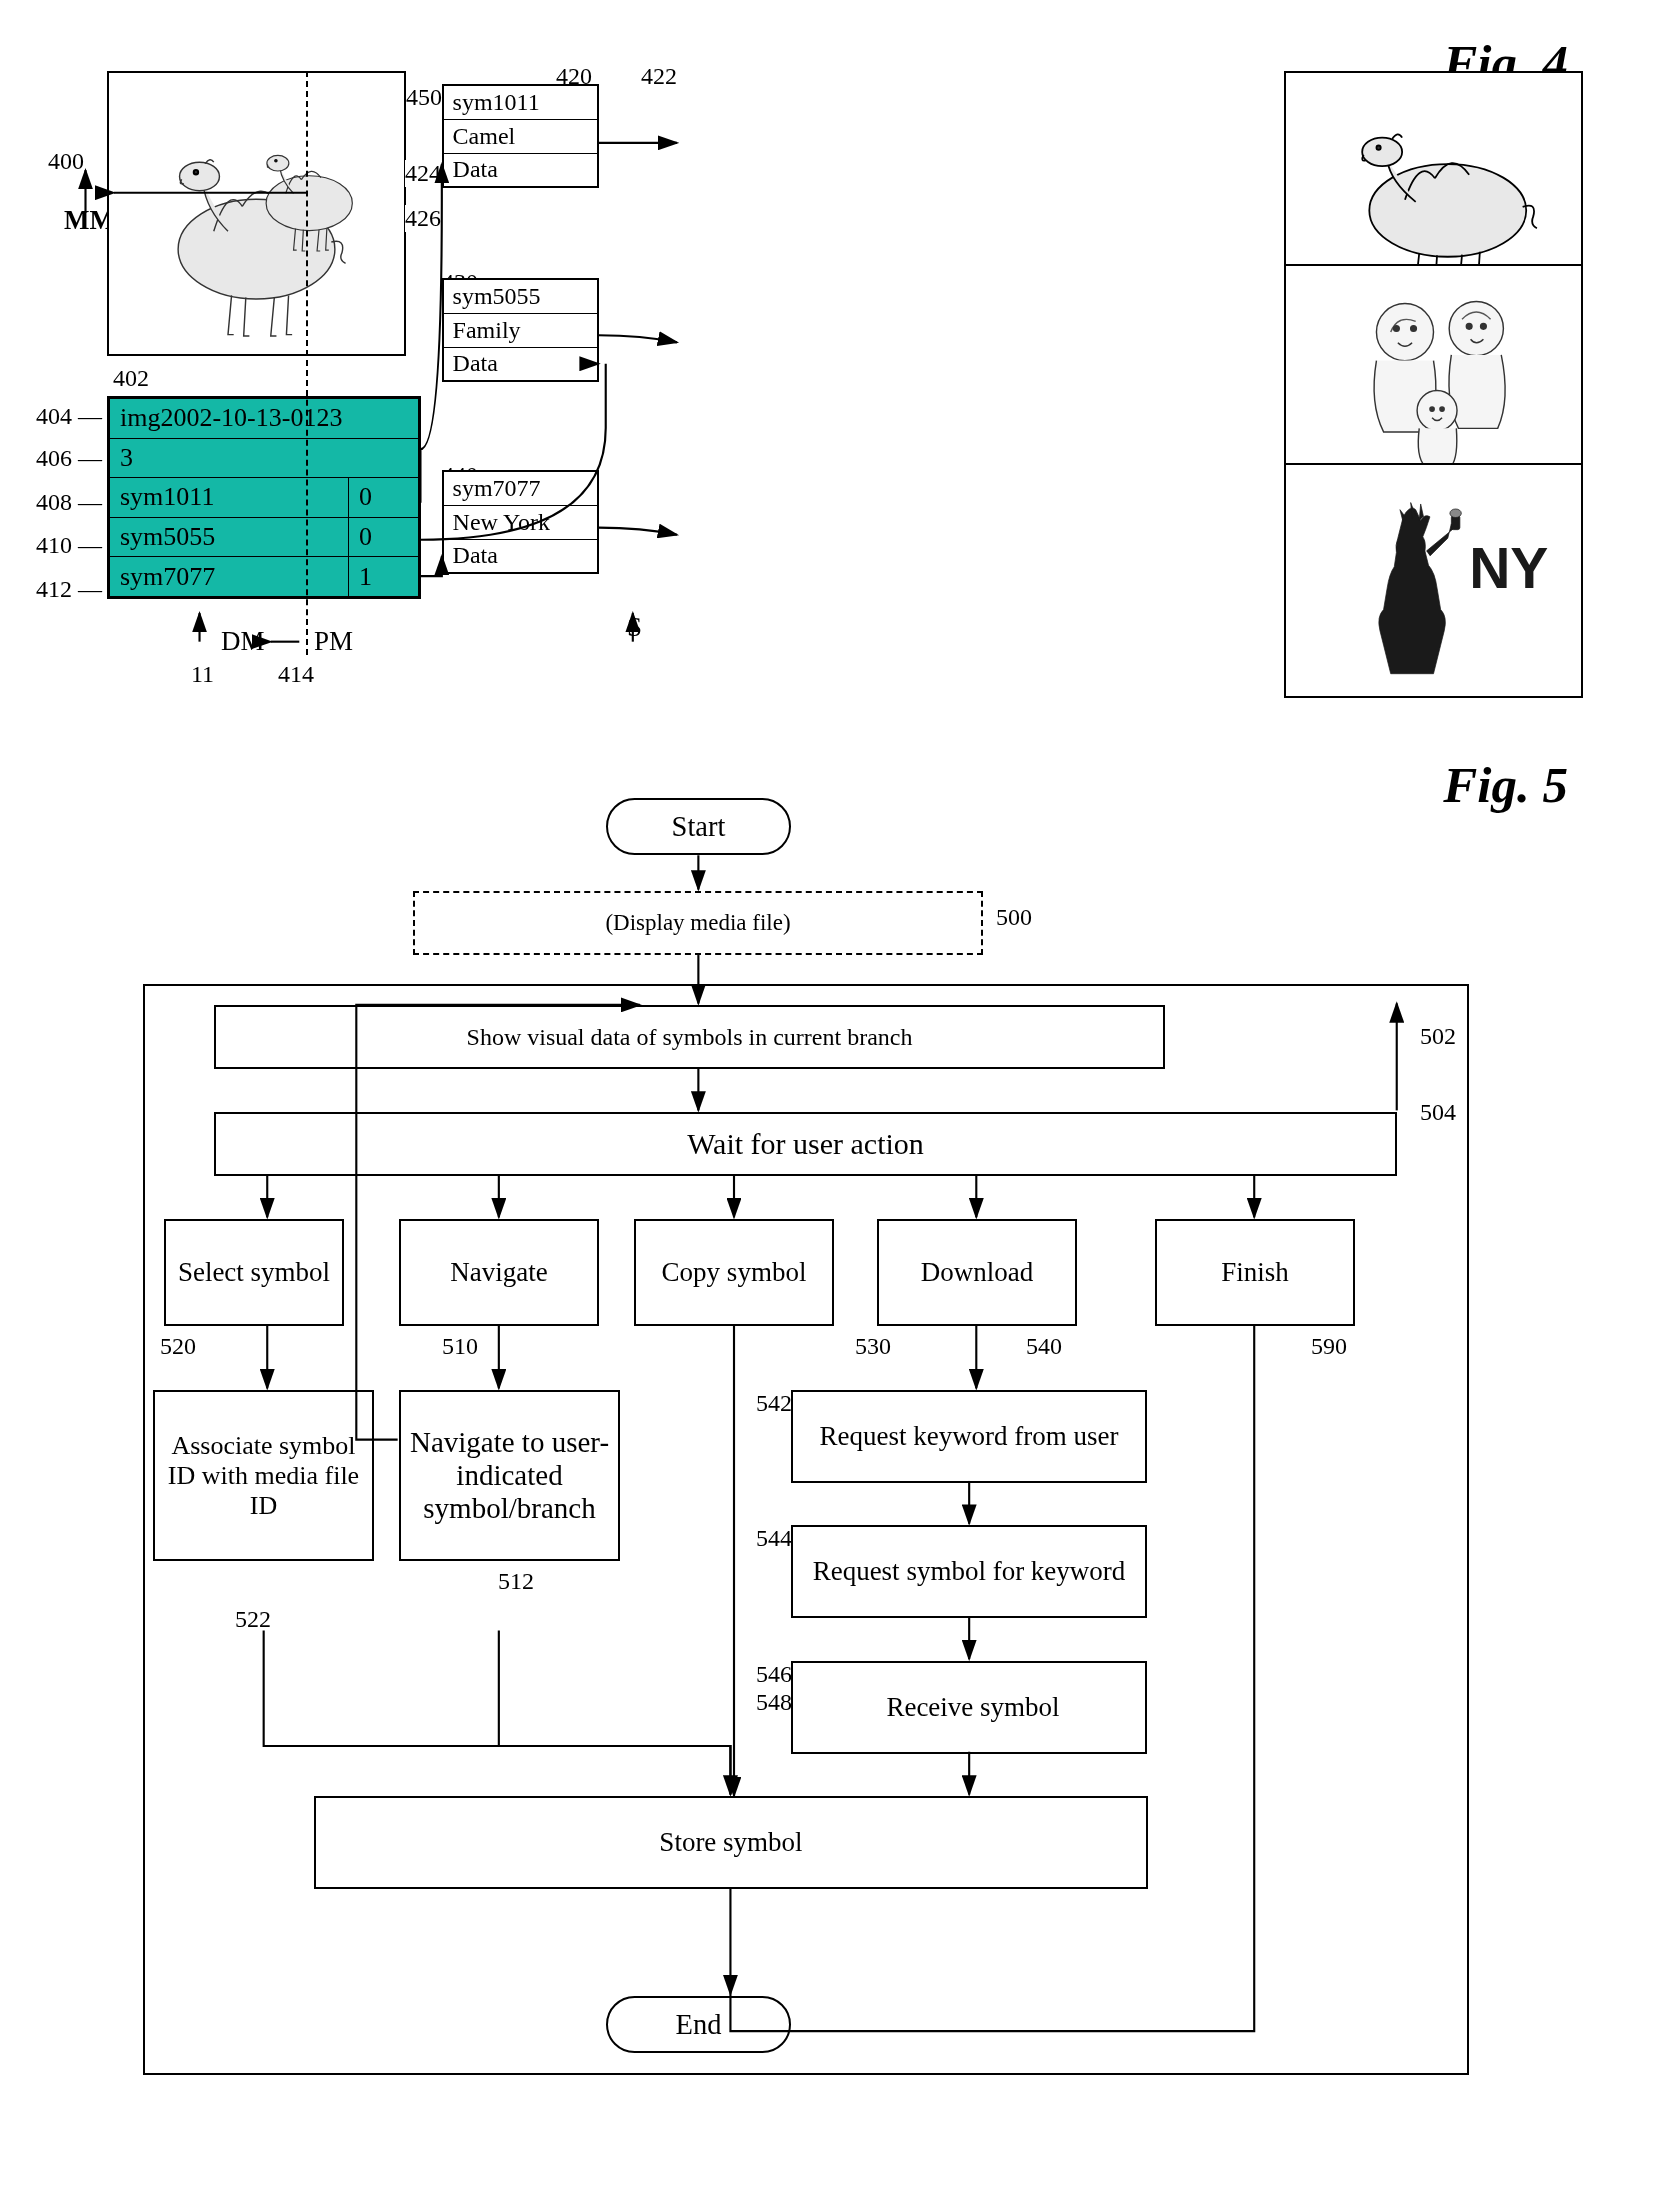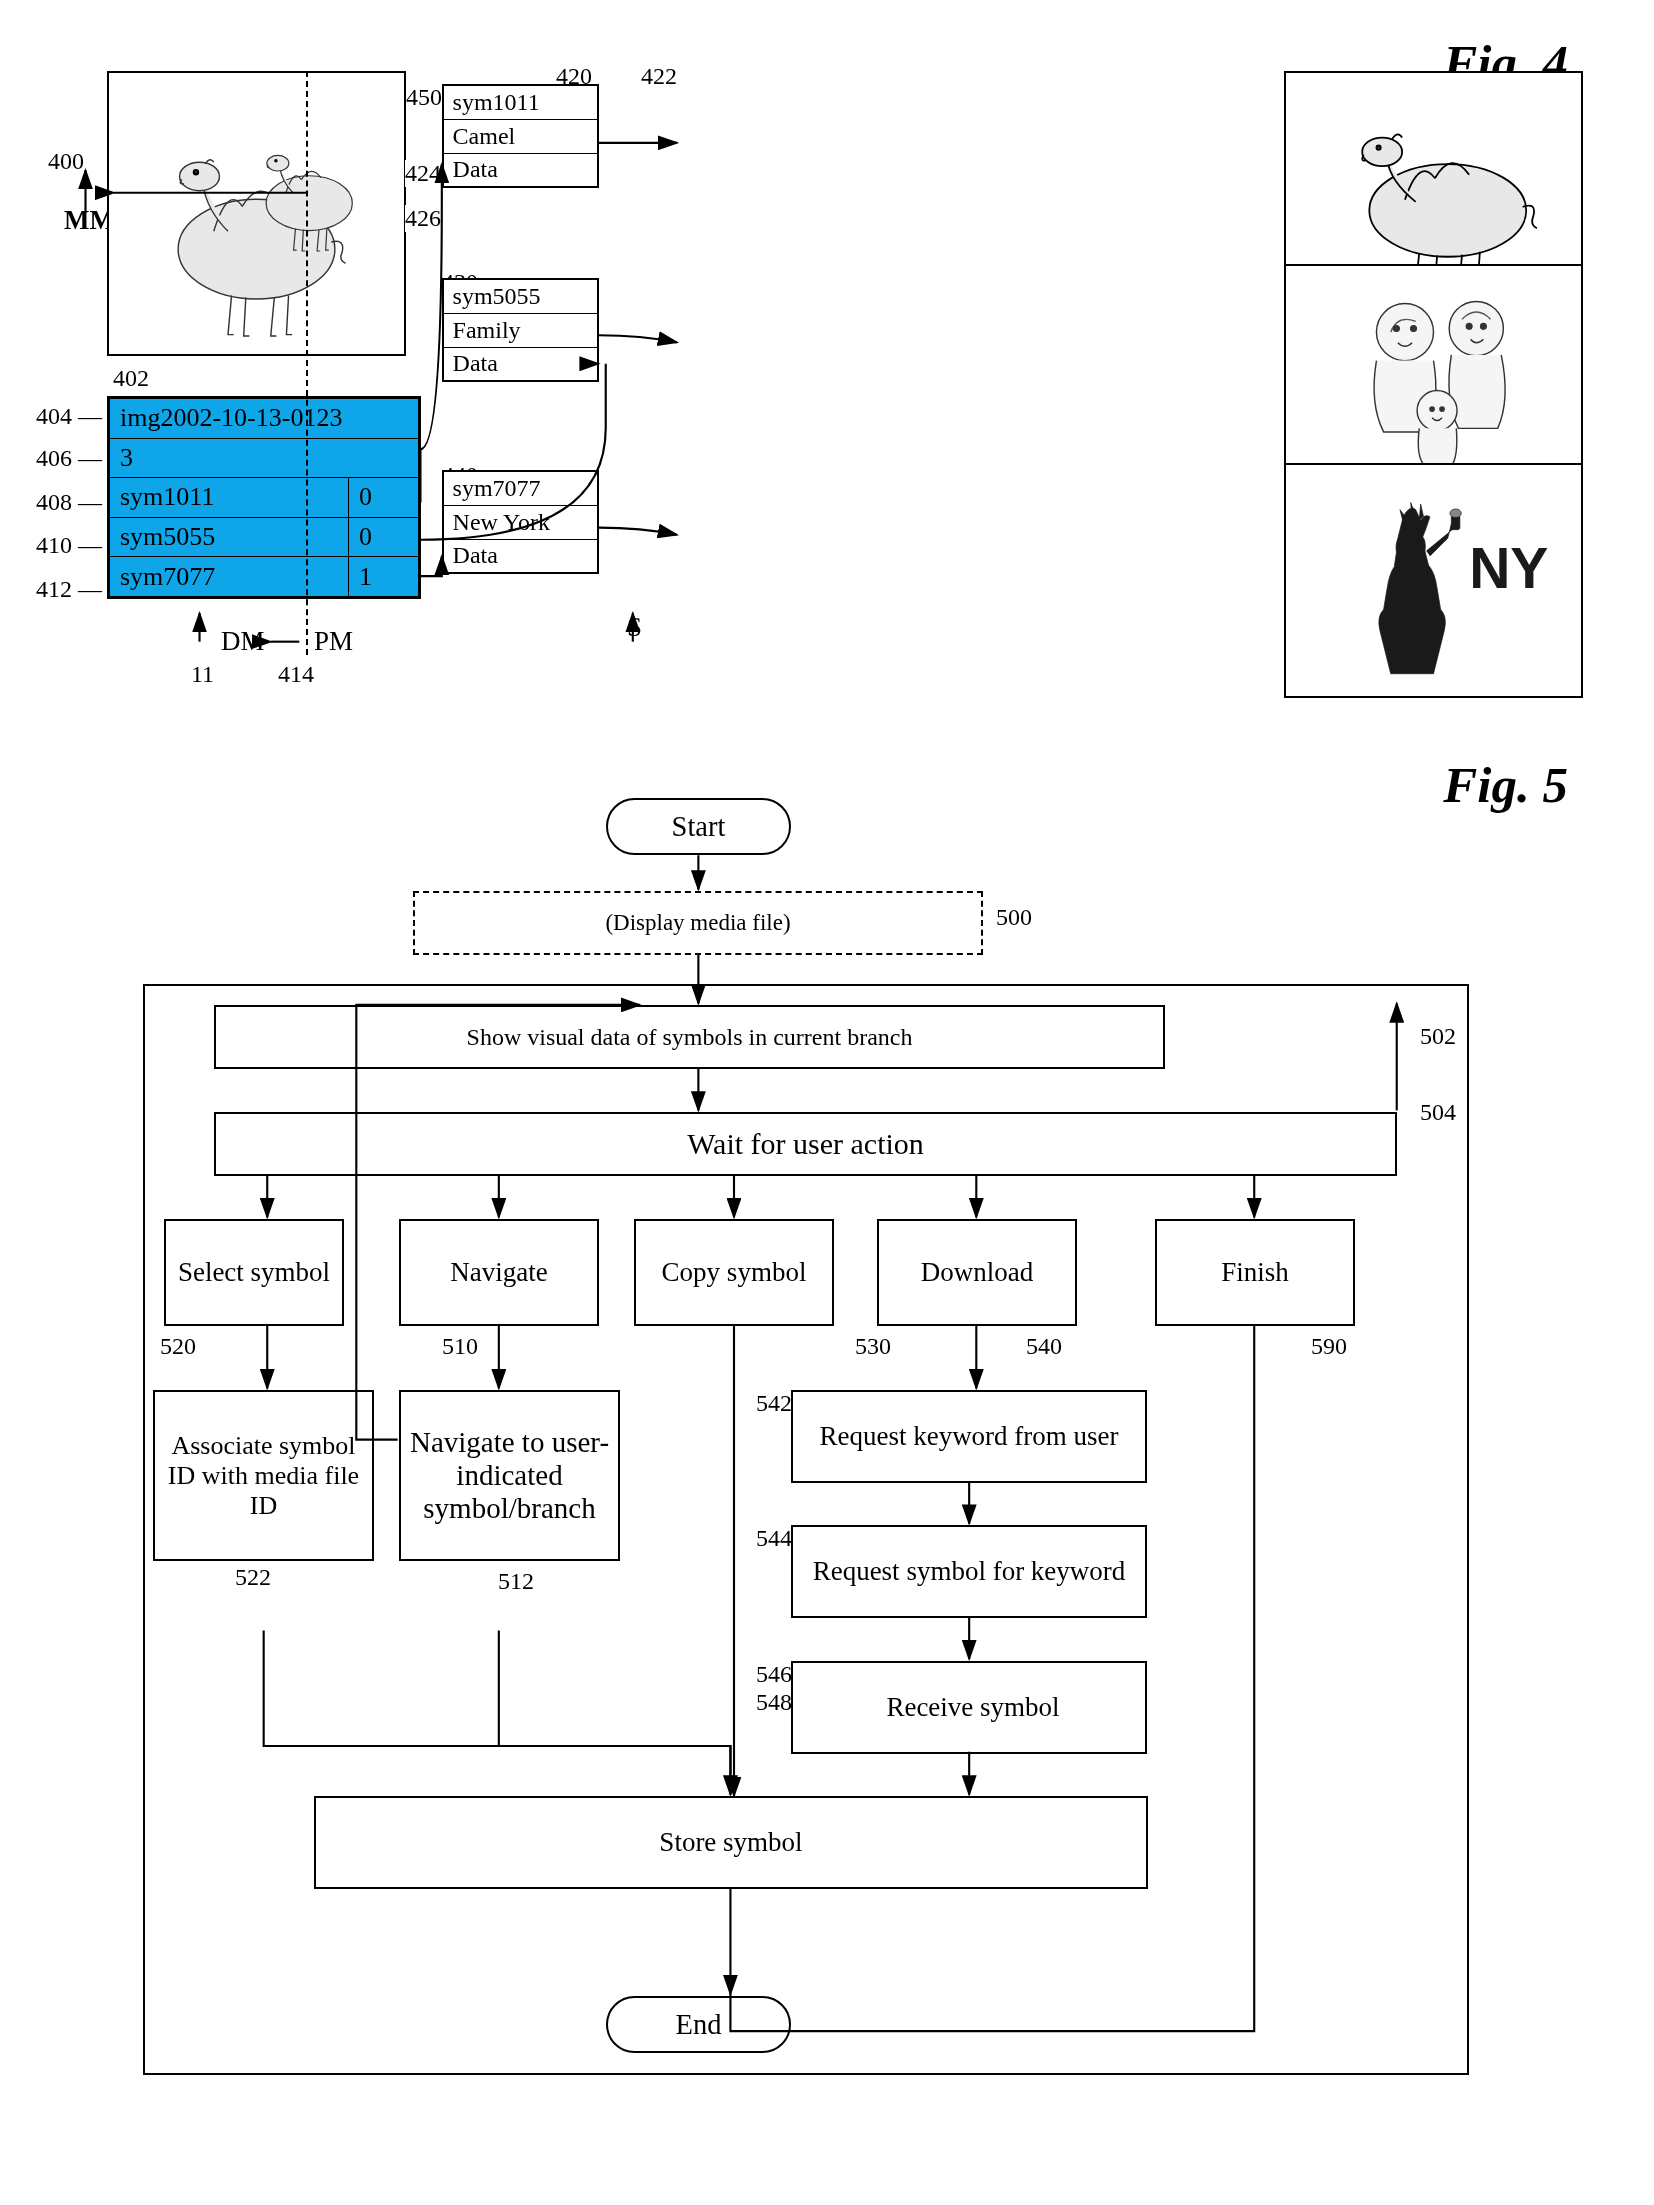--- a/index.html
+++ b/index.html
@@ -35,21 +35,21 @@
       display: flex;
       align-items: center;
       justify-content: center;
       background: #fff;
     }
 
     
     .data-table {
       position: absolute;
       border: 2.1px solid #000;
-      background: #0ea5e9;
+      background: #14b8a6;
     }
     .data-table table {
       width: 100%;
       border-collapse: collapse;
     }
     .data-table td {
       border: 1.4px solid #000;
       padding: 4.3px 10px;
       font-size: 26px;
       white-space: nowrap;
@@ -438,21 +438,21 @@
   <div class="label" style="top:1333px; left:855px;">530</div>
 
   <div class="label" style="top:1333px; left:1026px;">540</div>
 
   <div class="label" style="top:1333px; left:1311px;">590</div>
 
   <div class="rect-box" style="position:absolute; top:1390px; left:153px; width:221px; height:171px; font-size:26px;">
     <span>Associate symbol ID with media file ID</span>
   </div>
 
-  <div class="label" style="top:1564px; left:235px;">522</div>
+  <div class="label" style="top:1606px; left:235px;">522</div>
 
   <div class="rect-box" style="position:absolute; top:1390px; left:399px; width:221px; height:171px; font-size:29px;">
     <span>Navigate to user-indicated symbol/branch</span>
   </div>
 
   <div class="label" style="top:1568px; left:498px;">512</div>
 
   <div class="label" style="top:1390px; left:756px;">542</div>
 
   <div class="rect-box" style="position:absolute; top:1390px; left:791px; width:356px; height:93px; font-size:27px;">

